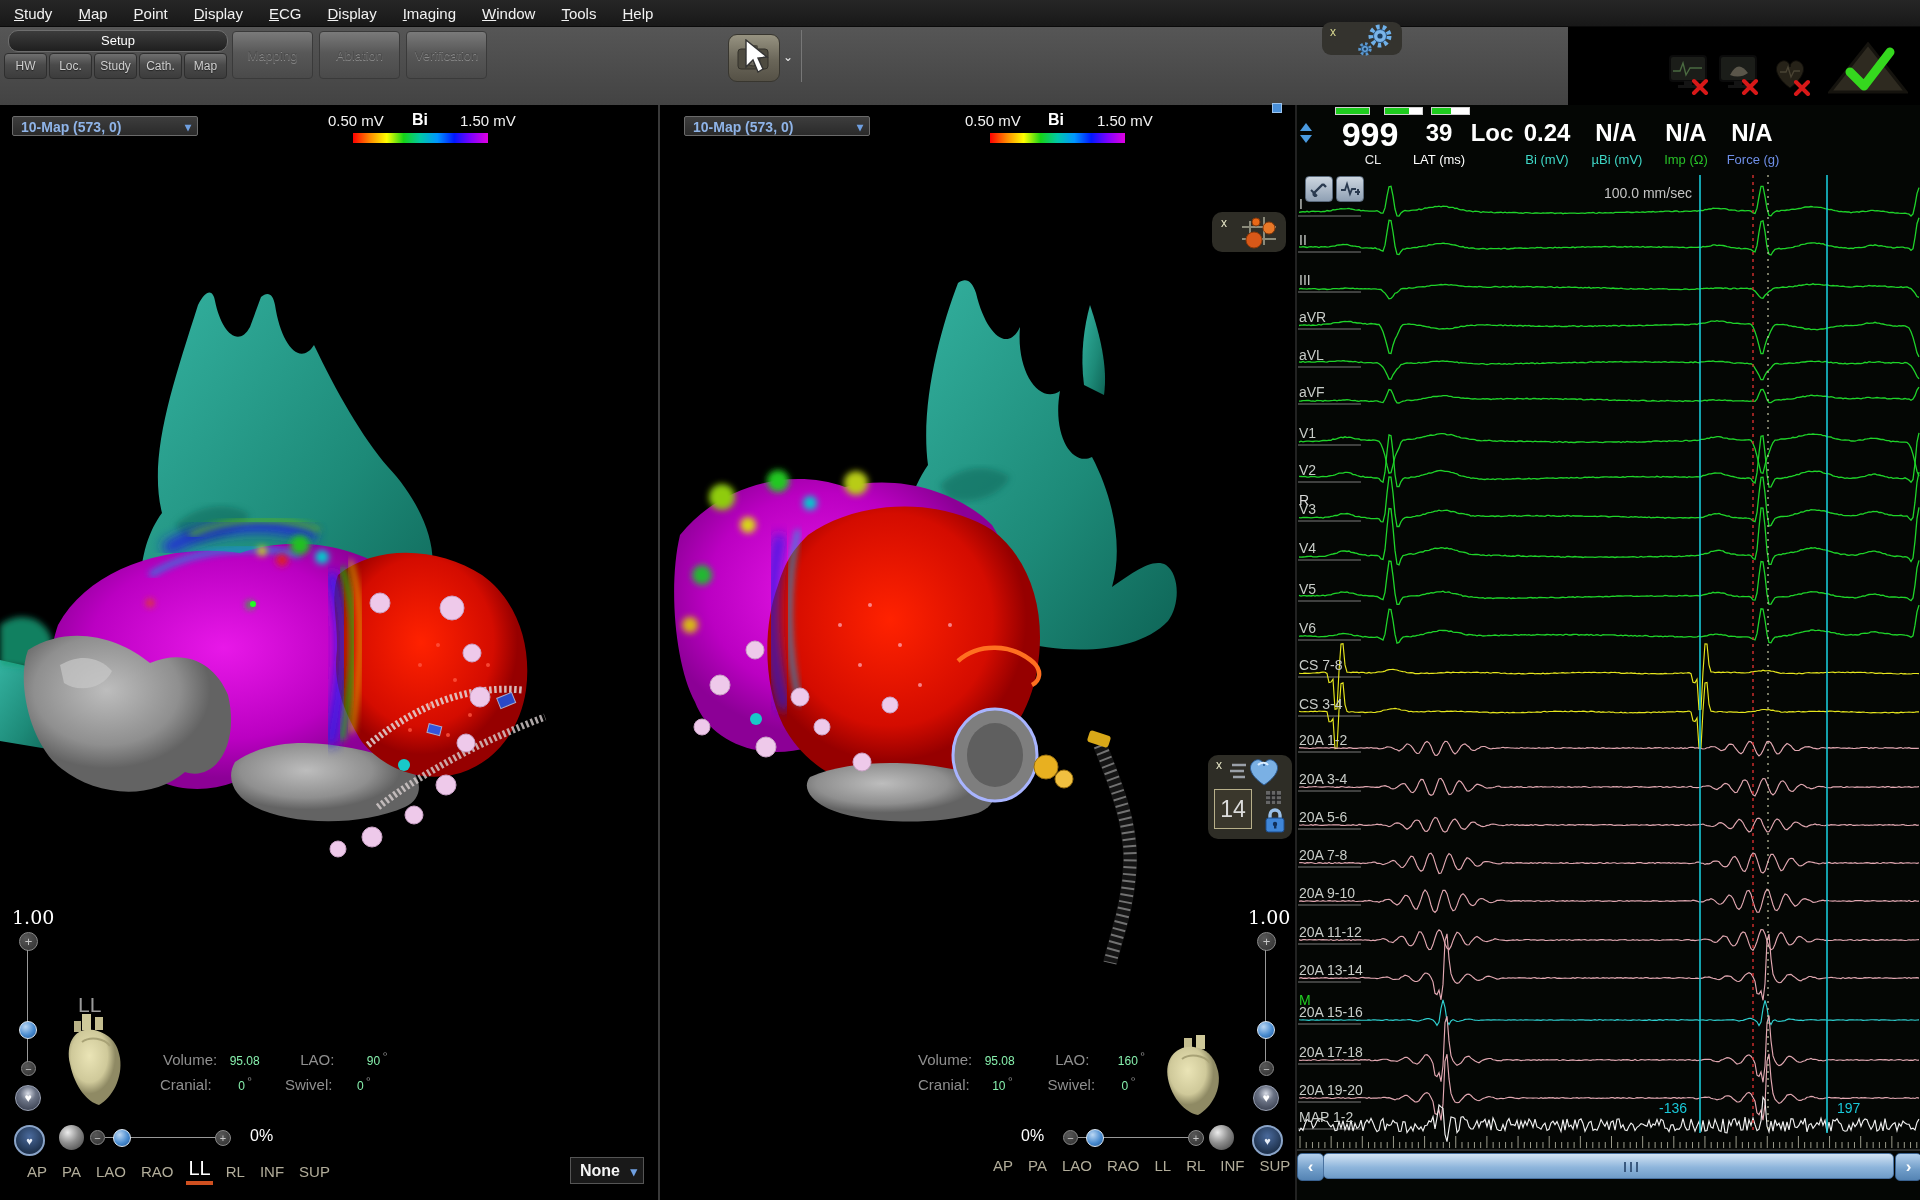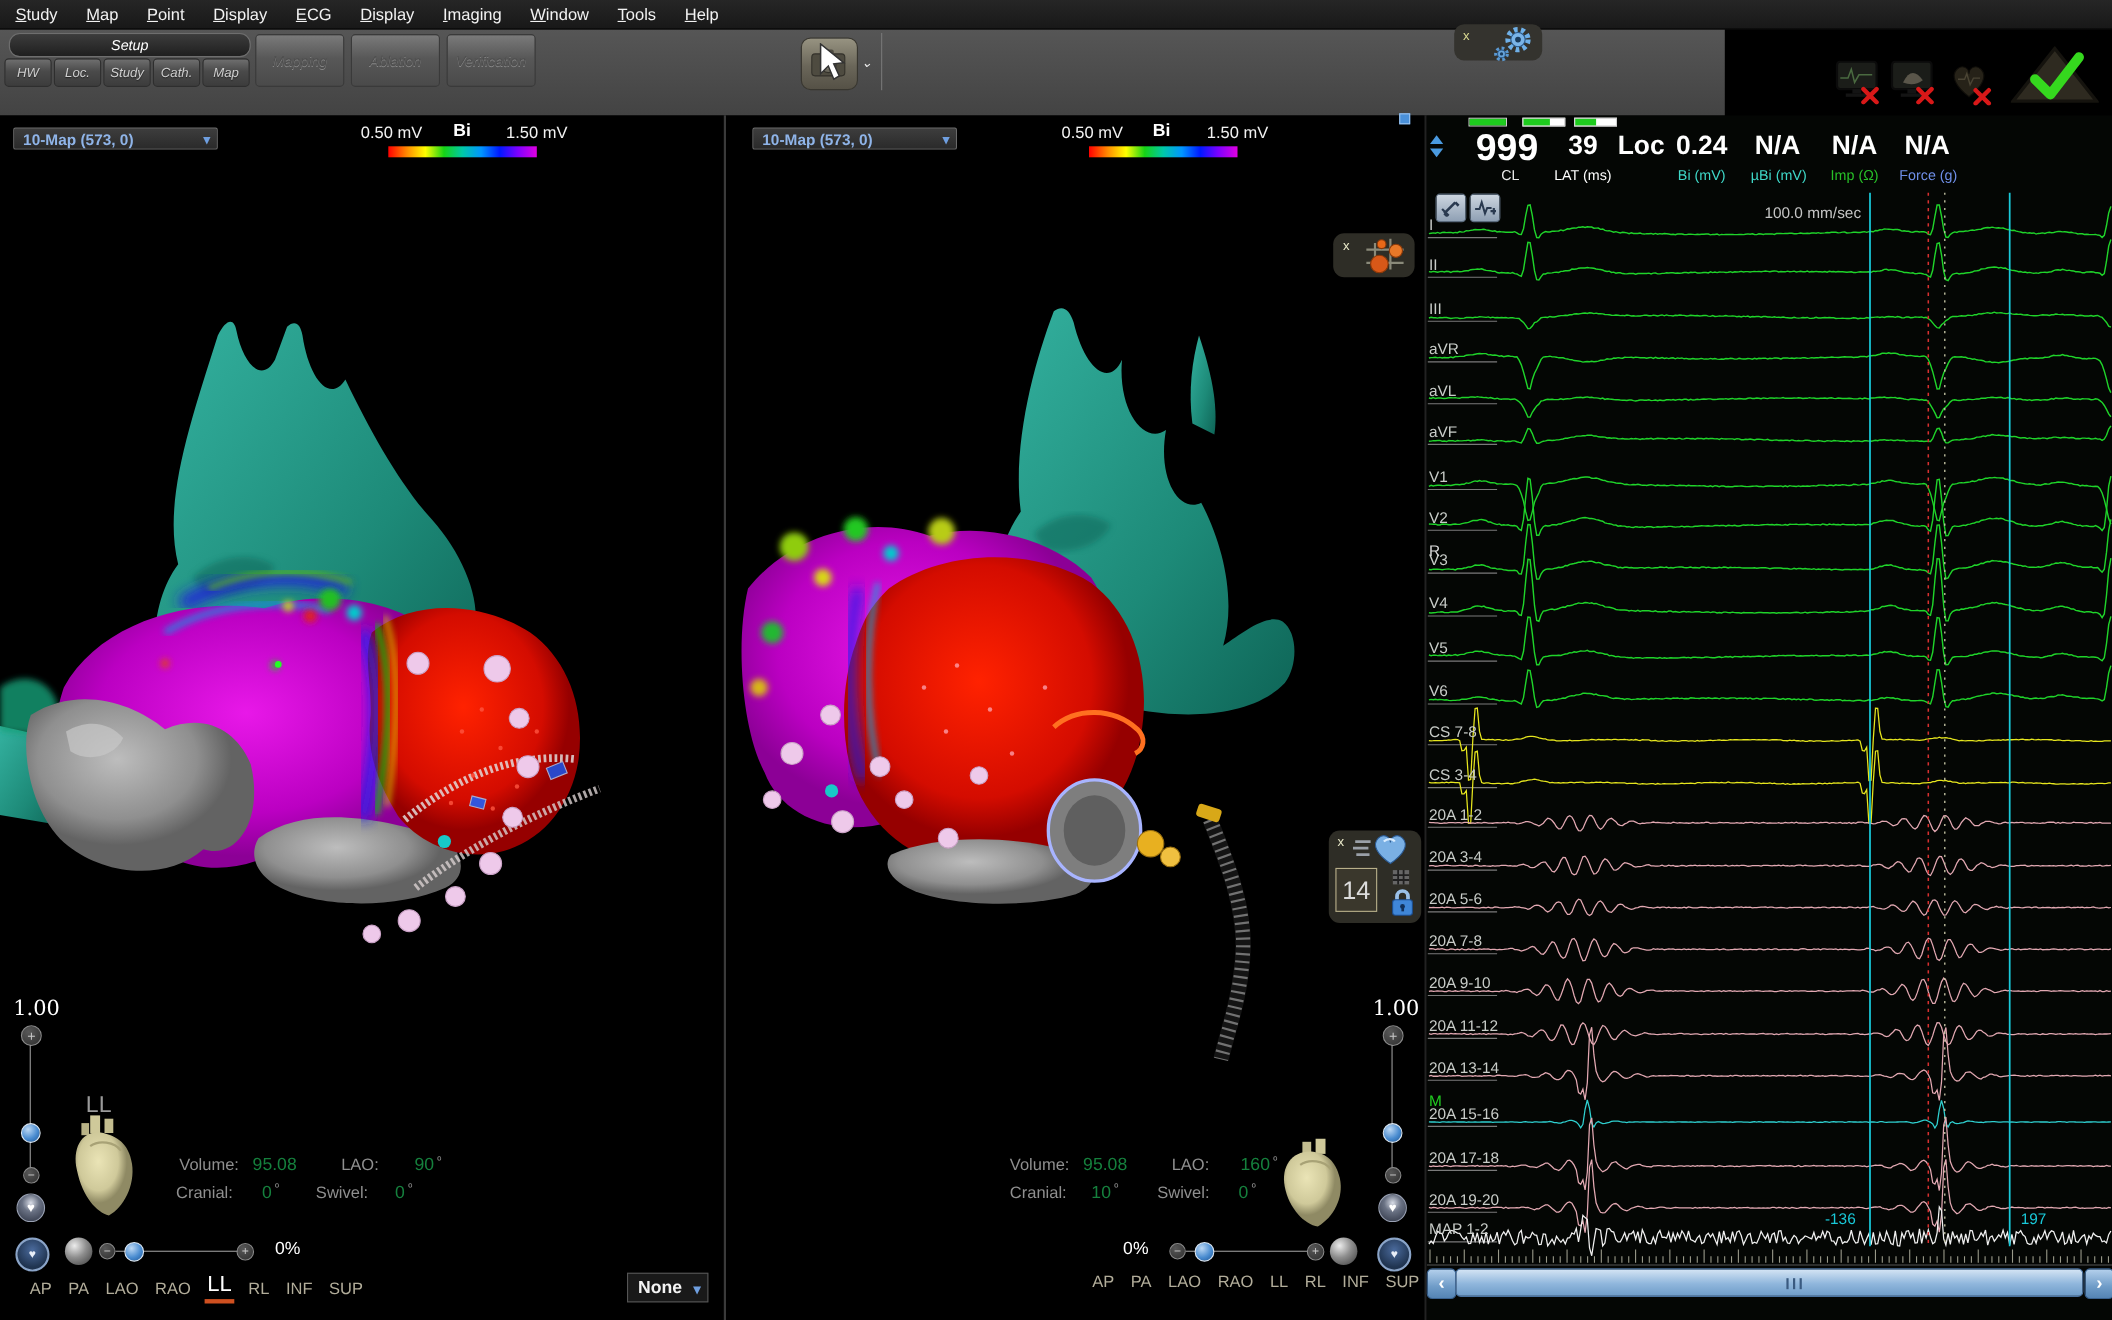--- a/index.html
+++ b/index.html
@@ -6,21 +6,21 @@
   #screen{position:relative;width:1920px;height:1200px;overflow:hidden;
           font-family:"Liberation Sans",sans-serif;background:#000;}
   
   #menubar{position:absolute;left:0;top:0;width:1920px;height:27px;
            background:linear-gradient(#262626,#181818);display:flex;align-items:center;
            gap:26px;padding-left:14px;box-sizing:border-box;border-bottom:1px solid #0a0a0a;}
   .menu-item{color:#f2f2f2;font-size:15px;cursor:default;}
   .menu-item::first-letter{text-decoration:underline;}
   
   #toolbar{position:absolute;left:0;top:27px;width:1568px;height:78px;
-           background:linear-gradient(#565656,#434343);font-style:italic;}
+           background:linear-gradient(#565656,#434343);}
   #setup-pill{position:absolute;left:8px;top:3px;width:218px;height:20px;border-radius:10px;
               background:linear-gradient(#3c3c3c,#1f1f1f);border:1px solid #6e6e6e;
               color:#fff;font-size:13px;text-align:center;line-height:20px;}
   #setup-btns{position:absolute;left:4px;top:26px;display:flex;gap:2px;justify-content:flex-end;}
   .sbtn{width:41px;height:24px;border-radius:4px;border:1px solid #2e2e2e;
         background:linear-gradient(#6f6f6f,#4a4a4a 45%,#3c3c3c);color:#cfcfcf;font-size:12px;
         display:flex;align-items:center;justify-content:center;text-shadow:0 1px 1px #222;}
   #mode-btns{position:absolute;left:232px;top:4px;display:flex;gap:6px;}
   .mbtn{width:79px;height:46px;border-radius:4px;border:1px solid #3a3a3a;
         background:linear-gradient(#7a7a7a,#585858 45%,#4a4a4a);color:#4e4e4e;font-size:13px;
@@ -63,21 +63,21 @@
   .heartbtn{position:absolute;width:24px;height:24px;border-radius:50%;
             background:radial-gradient(circle at 50% 32%,#d8dce6,#6a7284 38%,#2c3242);
             border:1px solid #9aa2b4;color:#fff;font-size:12px;display:flex;align-items:center;justify-content:center;}
   .compassbtn{position:absolute;width:27px;height:27px;border-radius:50%;
               background:radial-gradient(circle at 50% 35%,#4a6a9c,#203450 70%);
               border:2px solid #8aa4c8;color:#e8eef8;font-size:11px;display:flex;align-items:center;justify-content:center;}
   .spherebtn{position:absolute;width:25px;height:25px;border-radius:50%;
              background:radial-gradient(circle at 35% 30%,#ececec,#8e8e8e 45%,#3a3a3a);}
   .viewlbl{position:absolute;color:#9a9a9a;font-size:21px;}
   .stat-label{color:#8f8f8f;font-size:15px;}
-  .stat-value{color:#15803d;font-size:16px;}
+  .stat-value{color:#86efac;font-size:12px;}
   .deg{color:#8f8f8f;font-size:10px;position:relative;top:-6px;left:3px;}
   .statrow{position:absolute;white-space:nowrap;}
   .pct{position:absolute;color:#fff;font-size:16px;}
   .orient-row{position:absolute;display:flex;gap:15px;align-items:flex-end;}
   .orient{color:#b2ad9a;font-size:15px;position:relative;}
   .orient.active{color:#fff;font-size:20px;}
   .orient.active::after{content:"";position:absolute;left:-2px;right:-2px;bottom:-5px;height:4px;background:#cf5020;}
   
   #none-dd{position:absolute;left:570px;top:1157px;width:74px;height:27px;background:#191919;
            border:1px solid #555;color:#f4f4f4;font-weight:bold;font-size:16px;line-height:25px;

